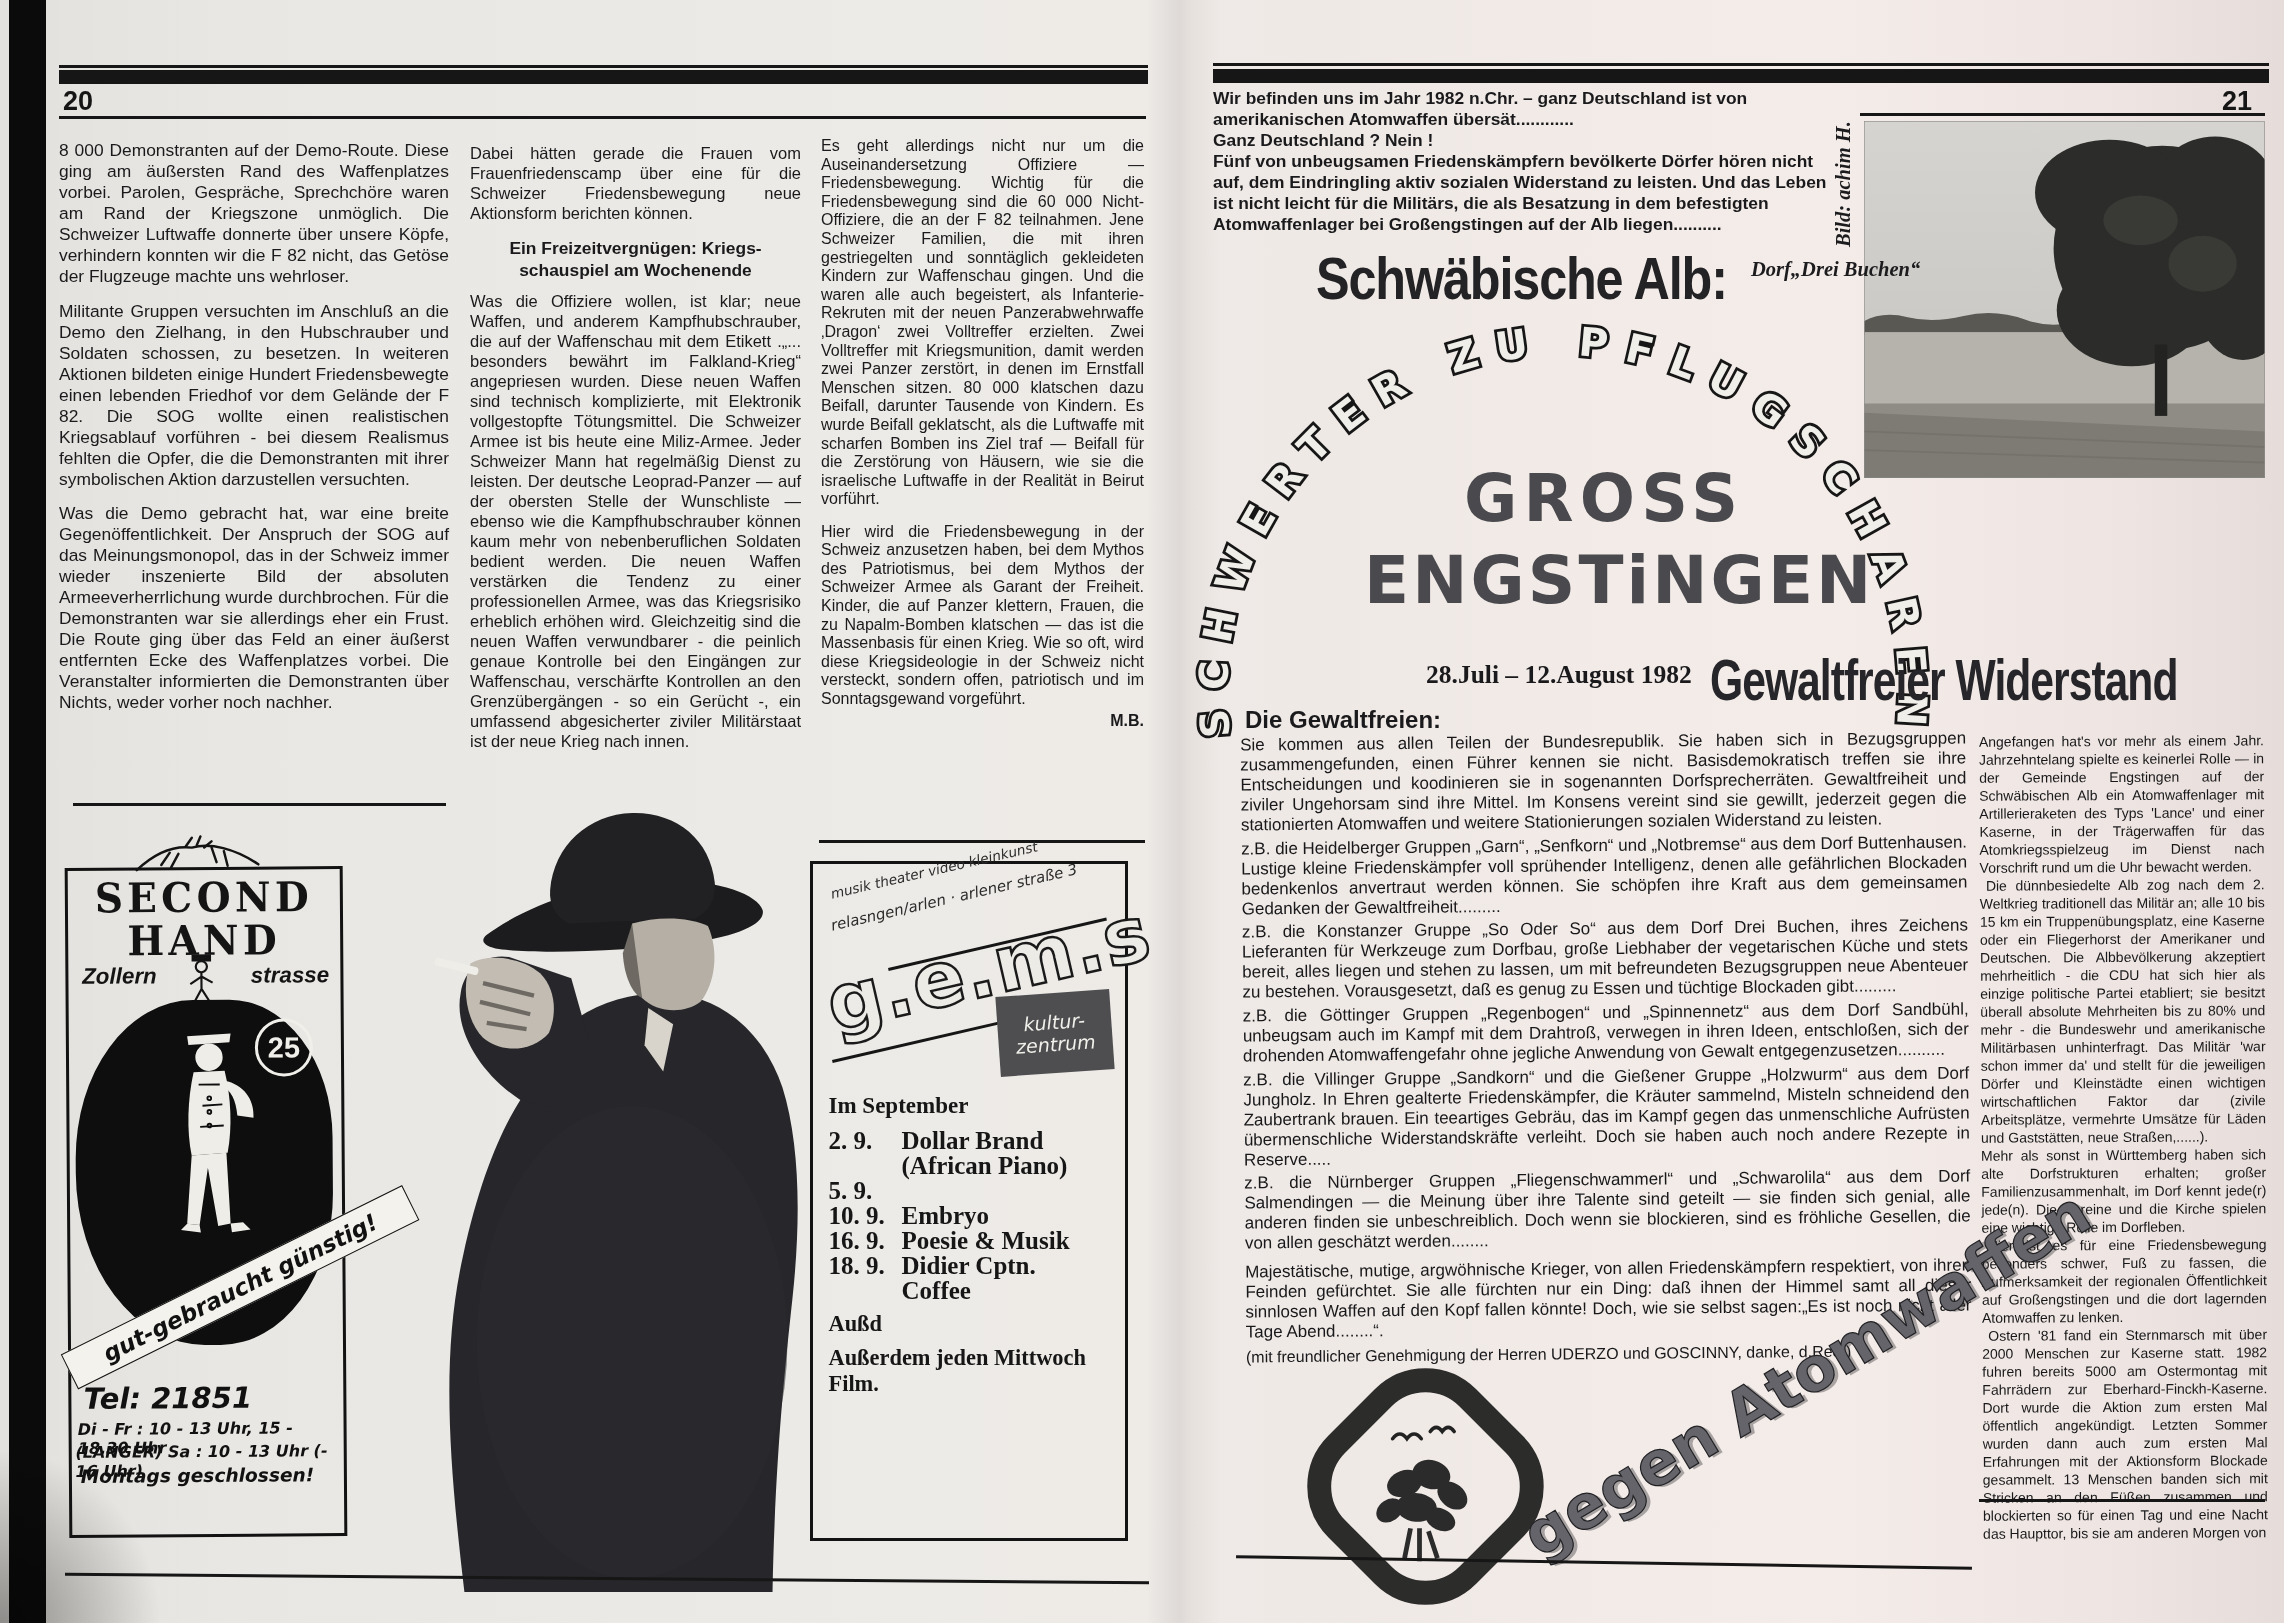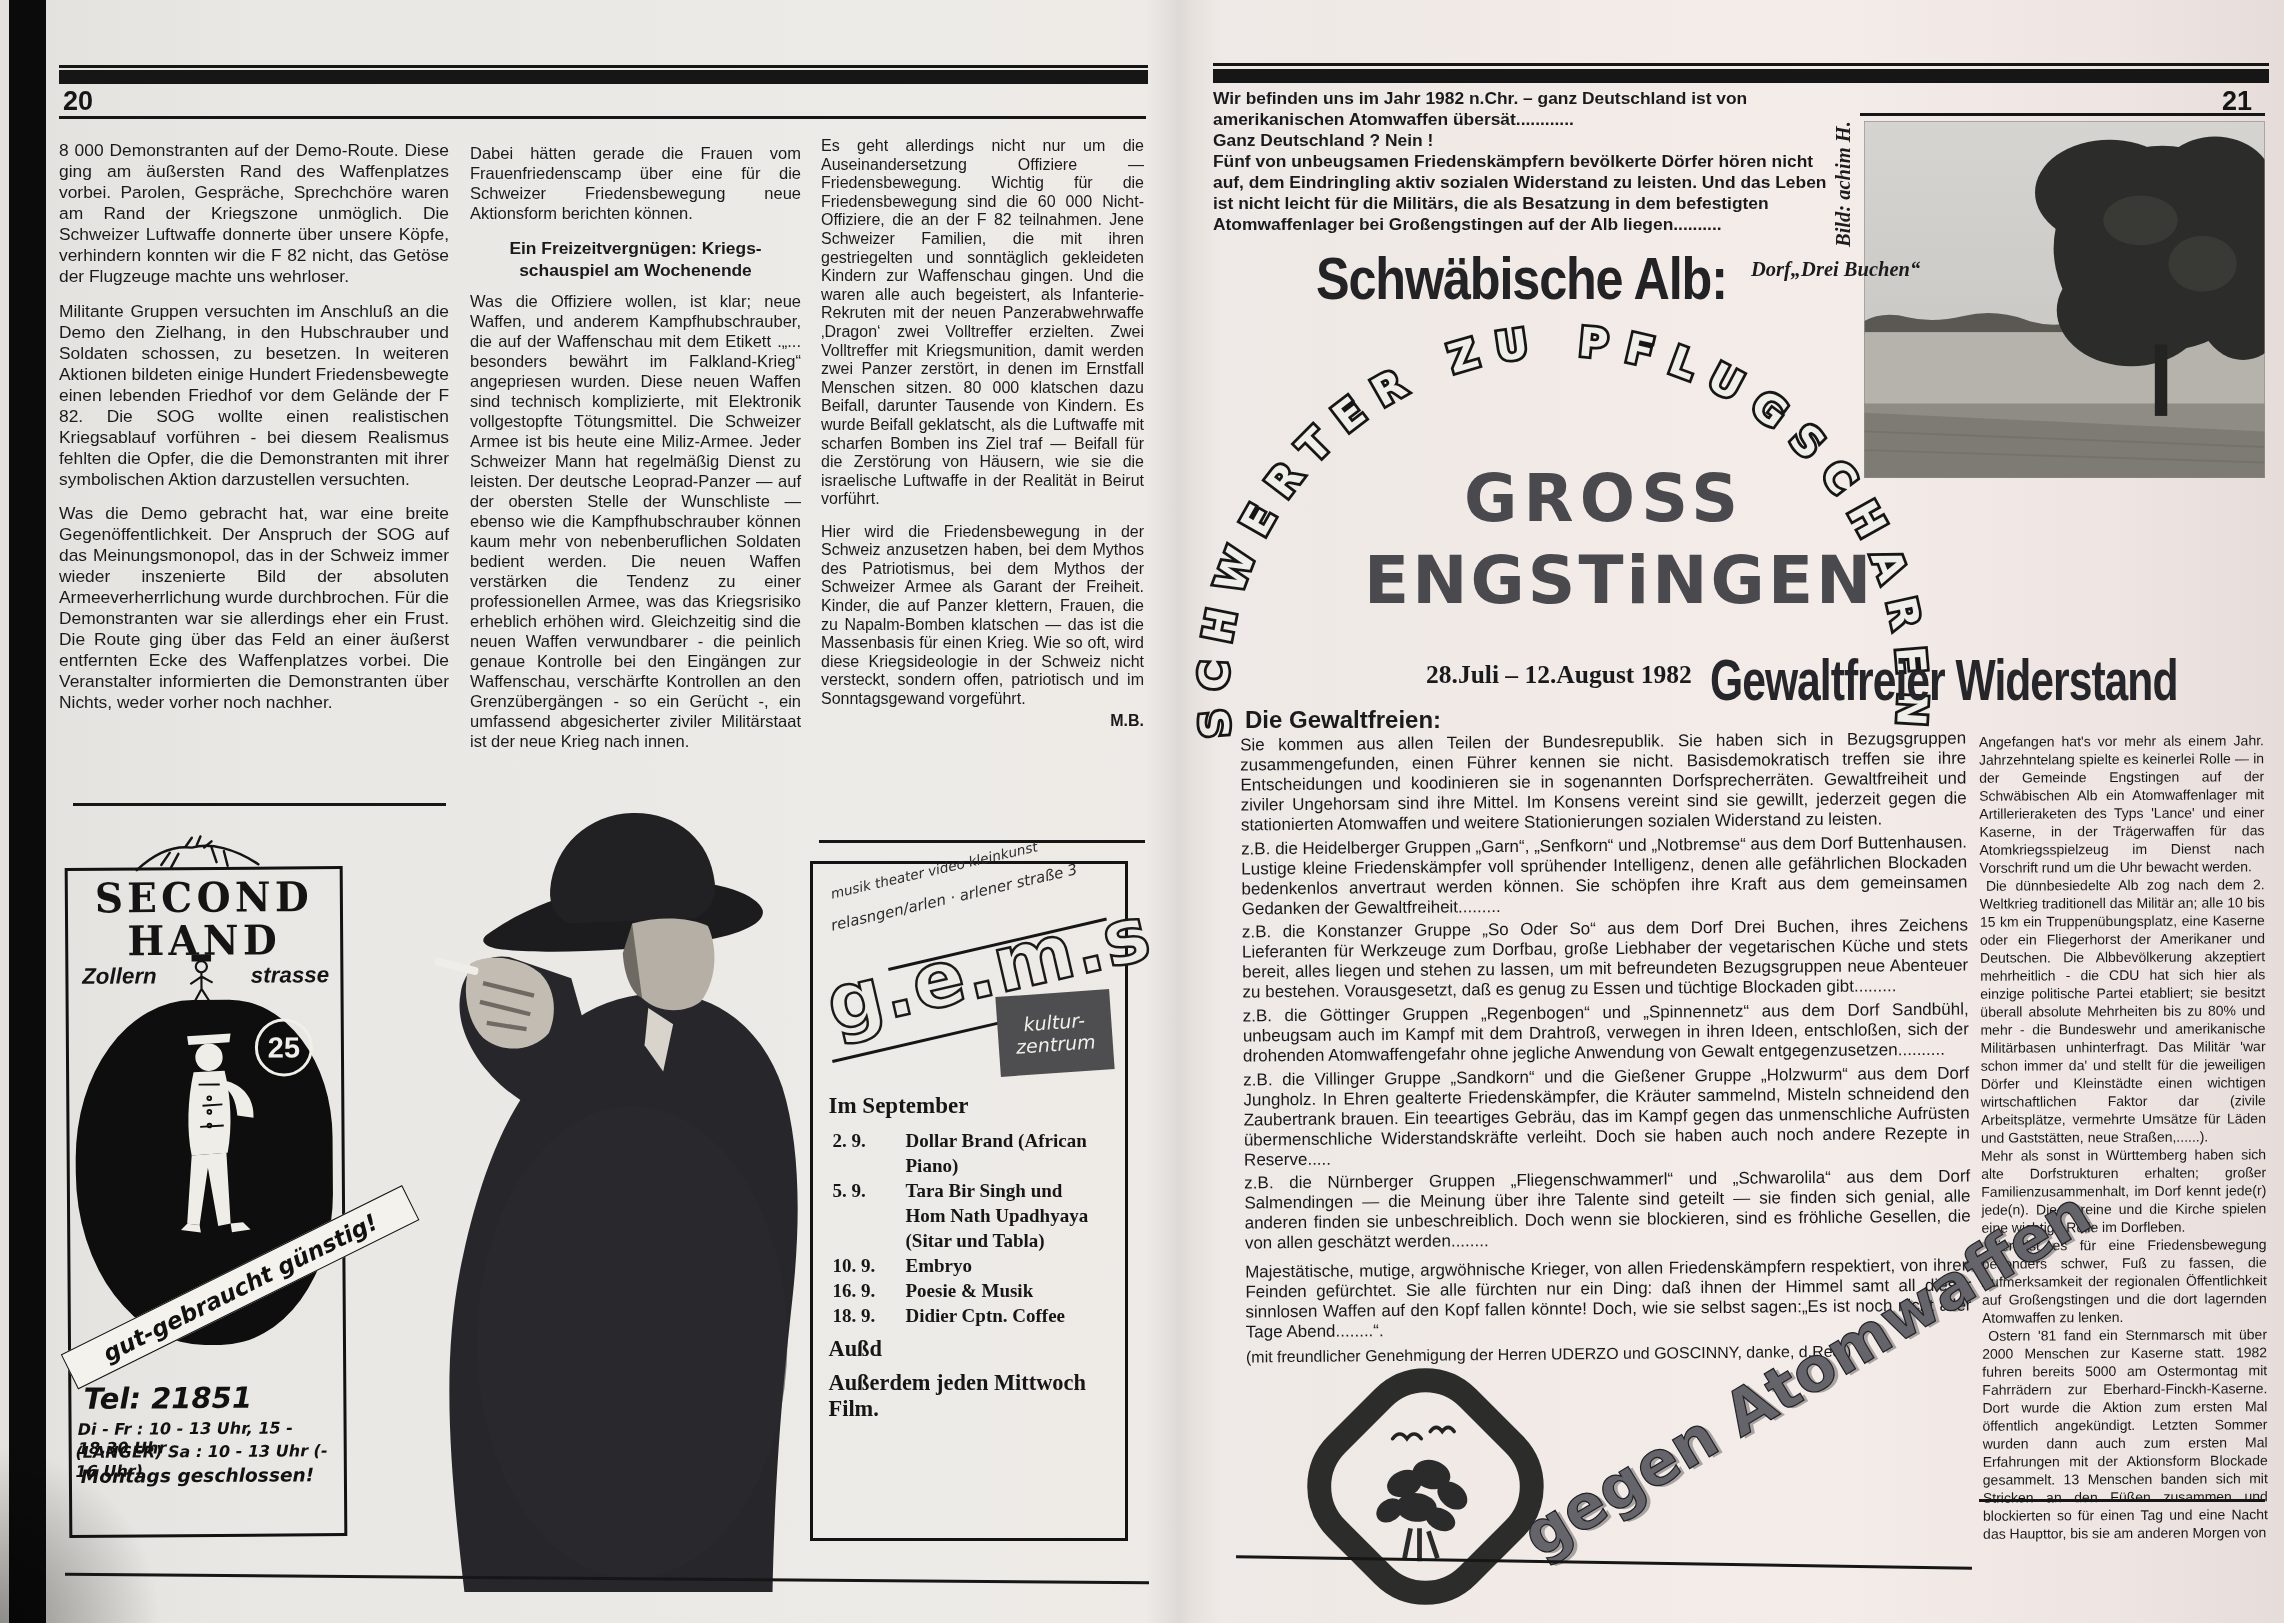--- a/index.html
+++ b/index.html
@@ -36,21 +36,21 @@
   .gemsframe{position:absolute;left:810px;top:861px;width:312px;height:674px;border:3.1px solid #131313;}
   .gemscrib{position:absolute;font-family:"DejaVu Sans",sans-serif;font-style:italic;color:#2c2c2c;transform:rotate(-13deg);transform-origin:left top;}
   .gemsline{position:absolute;height:3.1px;background:#161616;transform:rotate(-13deg);transform-origin:left top;}
   .gemslogo{position:absolute;left:5px;top:98px;font-family:"DejaVu Sans",sans-serif;font-weight:700;font-size:77px;
         color:#edebe6;-webkit-text-stroke:2.5px #1a1a1a;transform:rotate(-13deg);transform-origin:left top;letter-spacing:1.2px;}
   .gemsbadge{position:absolute;left:185px;top:129px;width:114px;height:80px;background:#4e4e51;transform:rotate(-4deg);
         color:#f2f0ea;font-family:"DejaVu Sans",sans-serif;font-style:italic;font-size:19px;line-height:22.4px;
         display:flex;flex-direction:column;align-items:center;justify-content:center;}
   .gemssched{position:absolute;left:15.5px;top:229px;width:280px;font-family:"Liberation Serif",serif;font-weight:700;color:#161616;}
   .gemsmonth{font-size:23px;margin-bottom:8.7px;}
-  .gemsrow{display:flex;font-size:19px;line-height:25px;justify-content:center;}
+  .gemsrow{display:flex;font-size:25px;line-height:25px;}
   .gemsrow .d{width:73px;flex:none;}
   .gemsrow .n{width:199px;}
   .gemsextra{font-size:22.4px;line-height:26px;margin-top:8px;}
   
   .intro{position:absolute;left:1213px;top:88px;width:631px;font-size:17.4px;line-height:21px;font-weight:700;color:#1a1a1c;}
   .intro div{margin:0;}
   .photocredit{position:absolute;left:1832px;top:73px;height:174px;writing-mode:vertical-rl;transform:rotate(180deg);
         font-family:"Liberation Serif",serif;font-style:italic;font-weight:700;font-size:20.5px;color:#1c1c1e;}
   .h1{position:absolute;left:1316px;top:244px;font-size:53px;font-weight:700;letter-spacing:-1.2px;color:#232326;
         transform:scale(.95,1.12);transform-origin:left top;}
@@ -183,21 +183,20 @@
         <div>zentrum</div>
       </div>
       <div class="gemssched">
         <div class="gemsmonth">Im September</div>
         <div class="gemsrow">
           <div class="d">2. 9.</div>
           <div class="n">Dollar Brand (African Piano)</div>
         </div>
         <div class="gemsrow">
           <div class="d">5. 9.</div>
-          <div class="n">Tara Bir Singh und Hom Nath Upadhyaya (Sitar und Tabla)</div>
         </div>
         <div class="gemsrow">
           <div class="d">10. 9.</div>
           <div class="n">Embryo</div>
         </div>
         <div class="gemsrow">
           <div class="d">16. 9.</div>
           <div class="n">Poesie &amp; Musik</div>
         </div>
         <div class="gemsrow">

